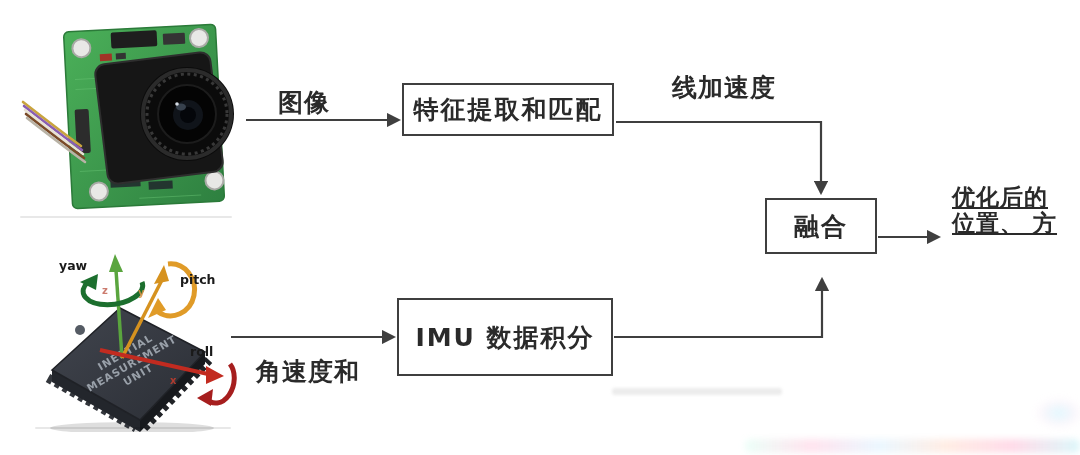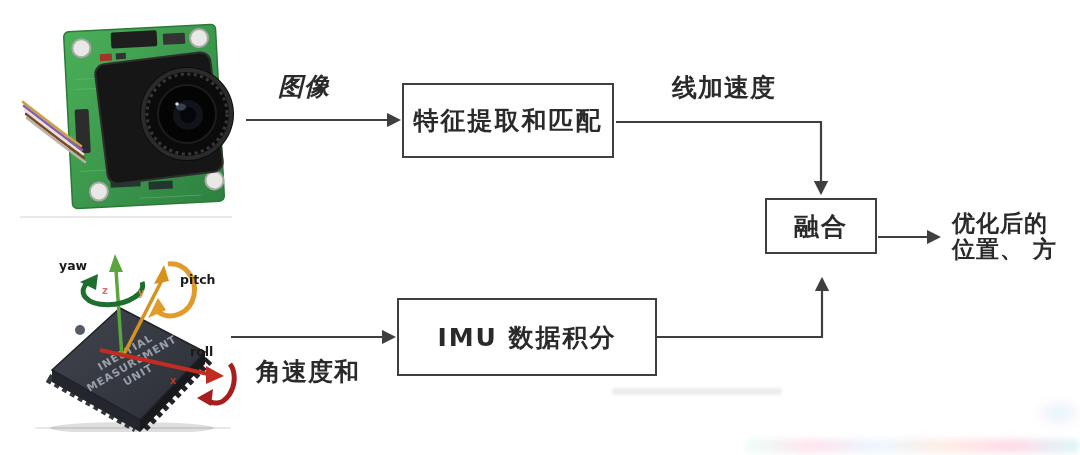--- a/index.html
+++ b/index.html
@@ -146,36 +146,36 @@
     </defs>
     <g fill="none" stroke="#3f3f3f" stroke-width="2.2">
       <polyline points="246,120 399,120" marker-end="url(#arw)"></polyline>
       <polyline points="616,122 821,122 821,193" marker-end="url(#arw)"></polyline>
       <polyline points="878,237 939,237" marker-end="url(#arw)"></polyline>
       <polyline points="231,337 394,337" marker-end="url(#arw)"></polyline>
       <polyline points="614,337 822,337 822,279" marker-end="url(#arw)"></polyline>
     </g>
   </svg>
 
-  <div class="node" style="left:402px;top:83px;width:212px;height:75px;">特征提取和匹配</div>
+  <div class="node" style="left:402px;top:83px;width:212px;height:53px;">特征提取和匹配</div>
 
-  <div class="node" style="left:397px;top:298px;width:260px;height:78px;">IMU 数据积分</div>
+  <div class="node" style="left:397px;top:298px;width:216px;height:78px;">IMU 数据积分</div>
 
   <div class="node" style="left:765px;top:198px;width:112px;height:56px;">融合</div>
 
-  <div class="lbl" style="left:278px;top:72px;font-style:italic;">图像</div>
+  <div class="lbl" style="left:278px;top:88px;">图像</div>
 
   <div class="lbl" style="left:672px;top:73px;">线加速度</div>
 
   <div class="lbl" style="left:256px;top:357px;text-align:center;">
     <div>角速度和</div>
   </div>
 
 
-  <div class="lbl" id="lbl-fusion-output" style="left:952px;top:210px;">
+  <div class="lbl" id="lbl-fusion-output" style="left:952px;top:184px;text-decoration:underline;">
     <div>优化后的</div>
     <div>位置、 方</div>
   </div>
 
   <div class="photo-baseline" id="baseline-cam"></div>
   <div class="photo-baseline" id="baseline-imu"></div>
   <div class="smudge" id="smudge-gray"></div>
   <div class="smudge" id="smudge-pink"></div>
   <div class="smudge" id="smudge-cyan"></div>
 

